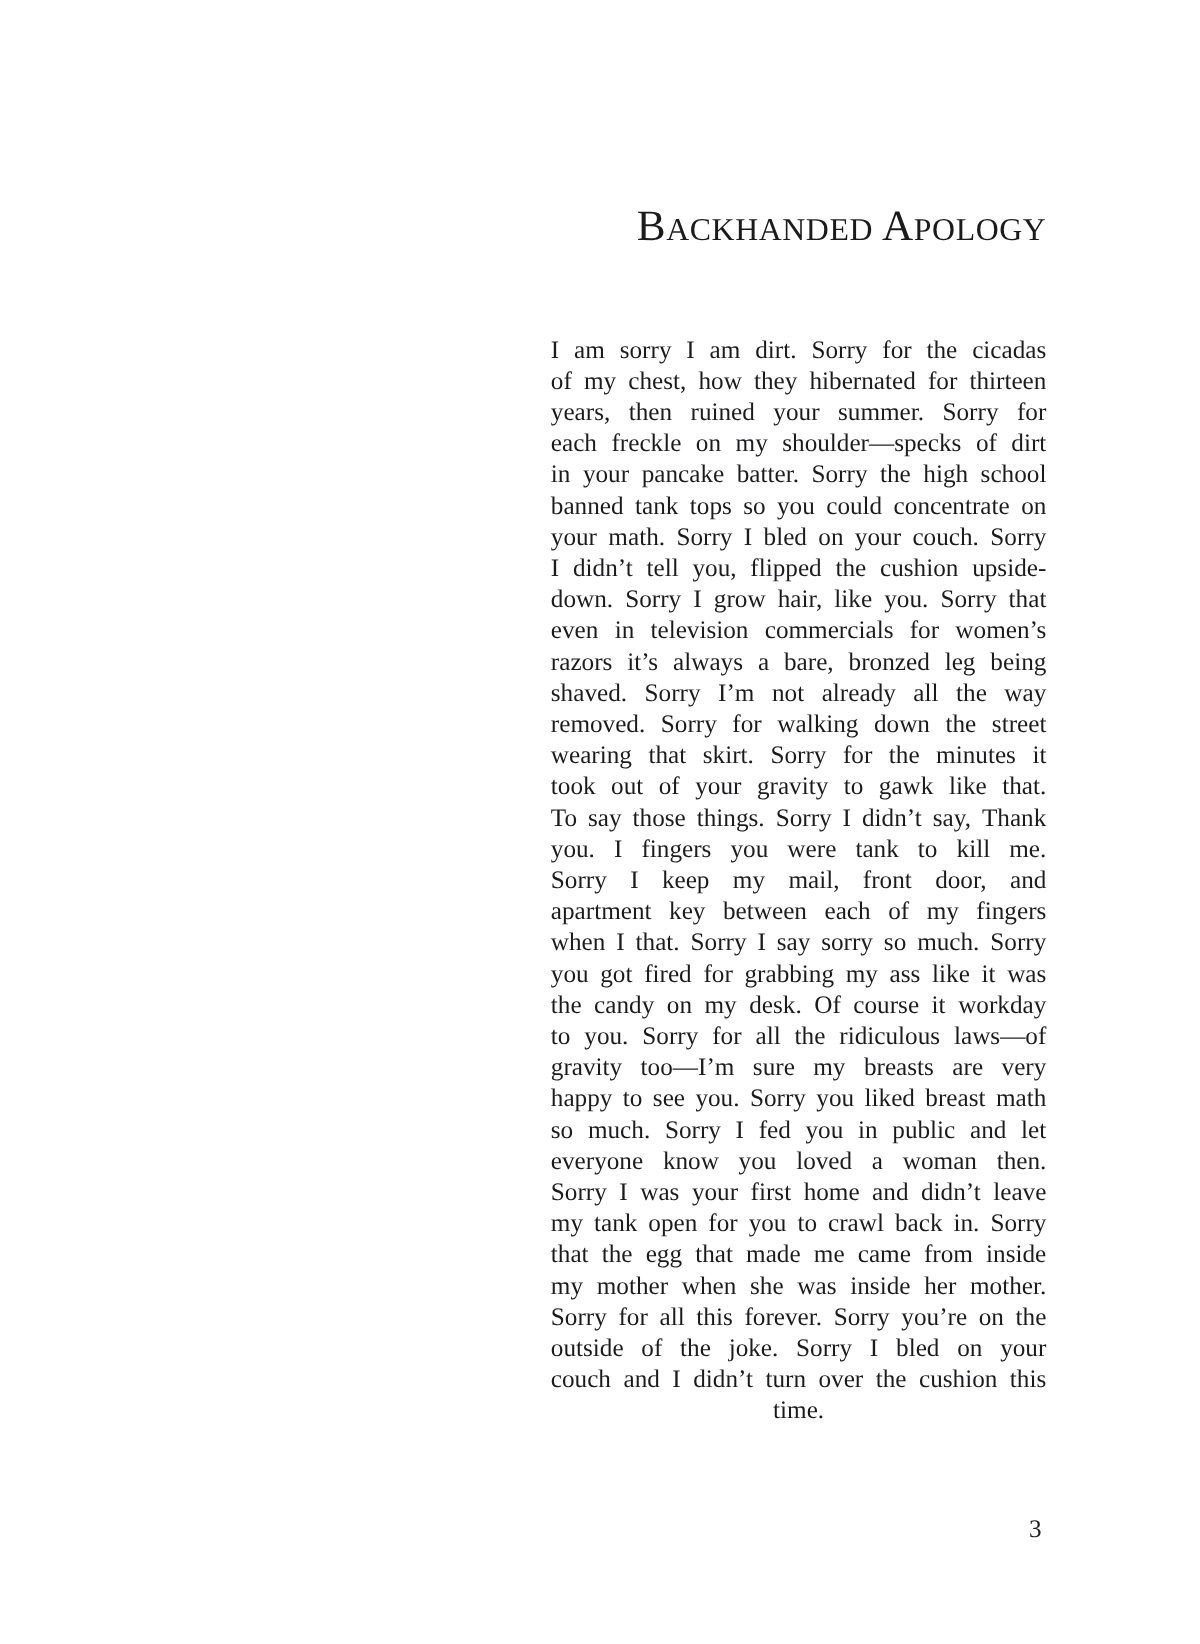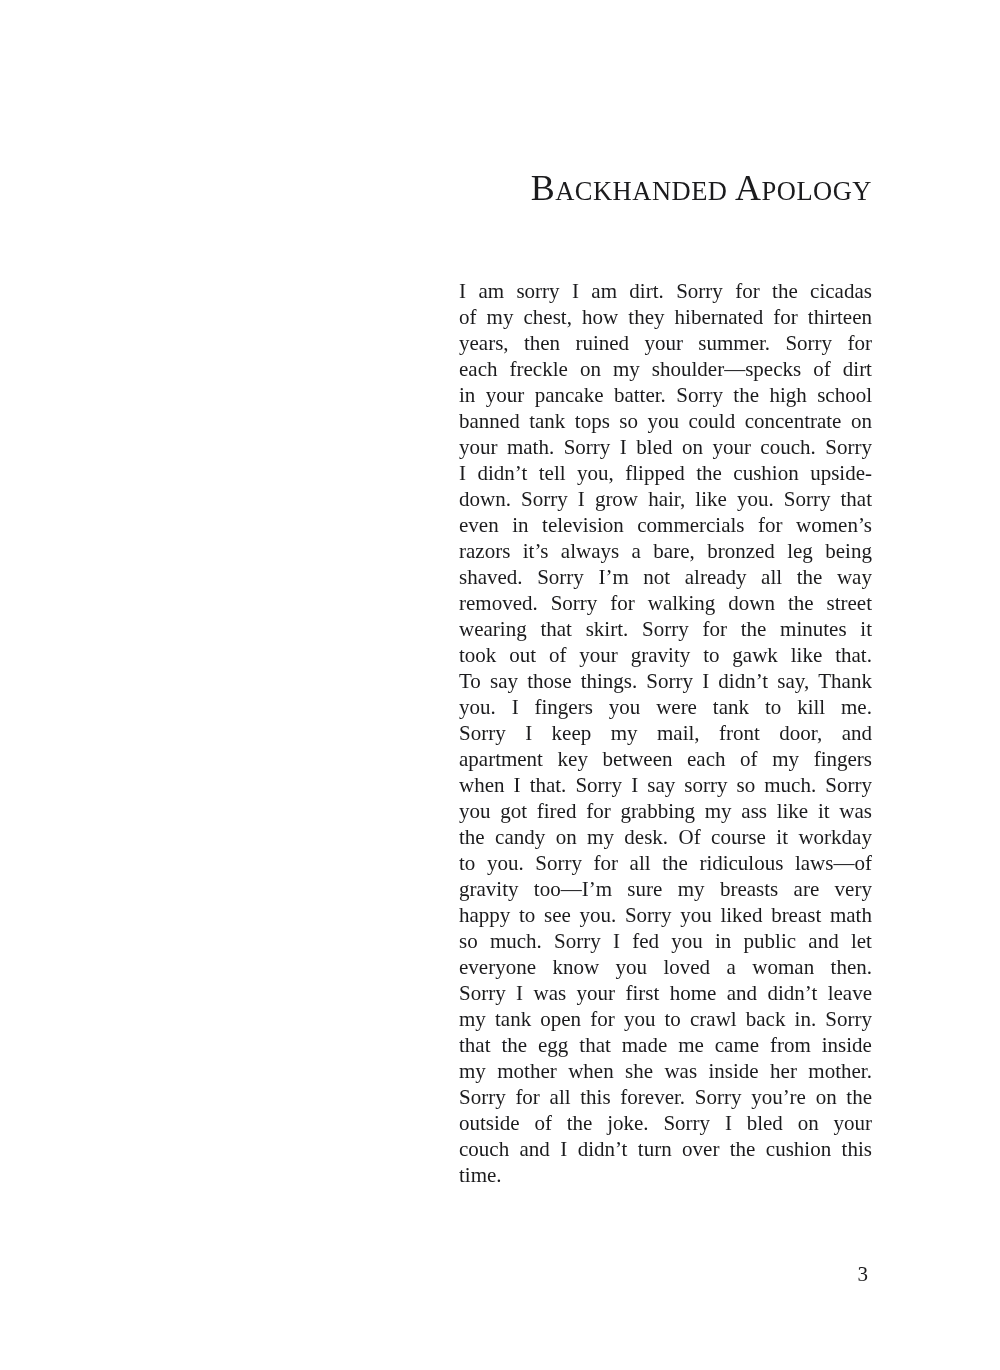--- a/index.html
+++ b/index.html
@@ -37,21 +37,21 @@
     font-size: 21px;
   }
   .line {
     display: flex;
     justify-content: space-between;
     align-items: baseline;
     height: 26px;
     line-height: 26px;
   }
   .line.last {
-    justify-content: flex-start;
+    justify-content: center;
   }
   .w { white-space: nowrap; }
   .it { }
   .folio {
     position: absolute;
     top: 1261px;
     right: 132px;
     font-size: 21px;
     line-height: 26px;
     color: #1b1b1d;

